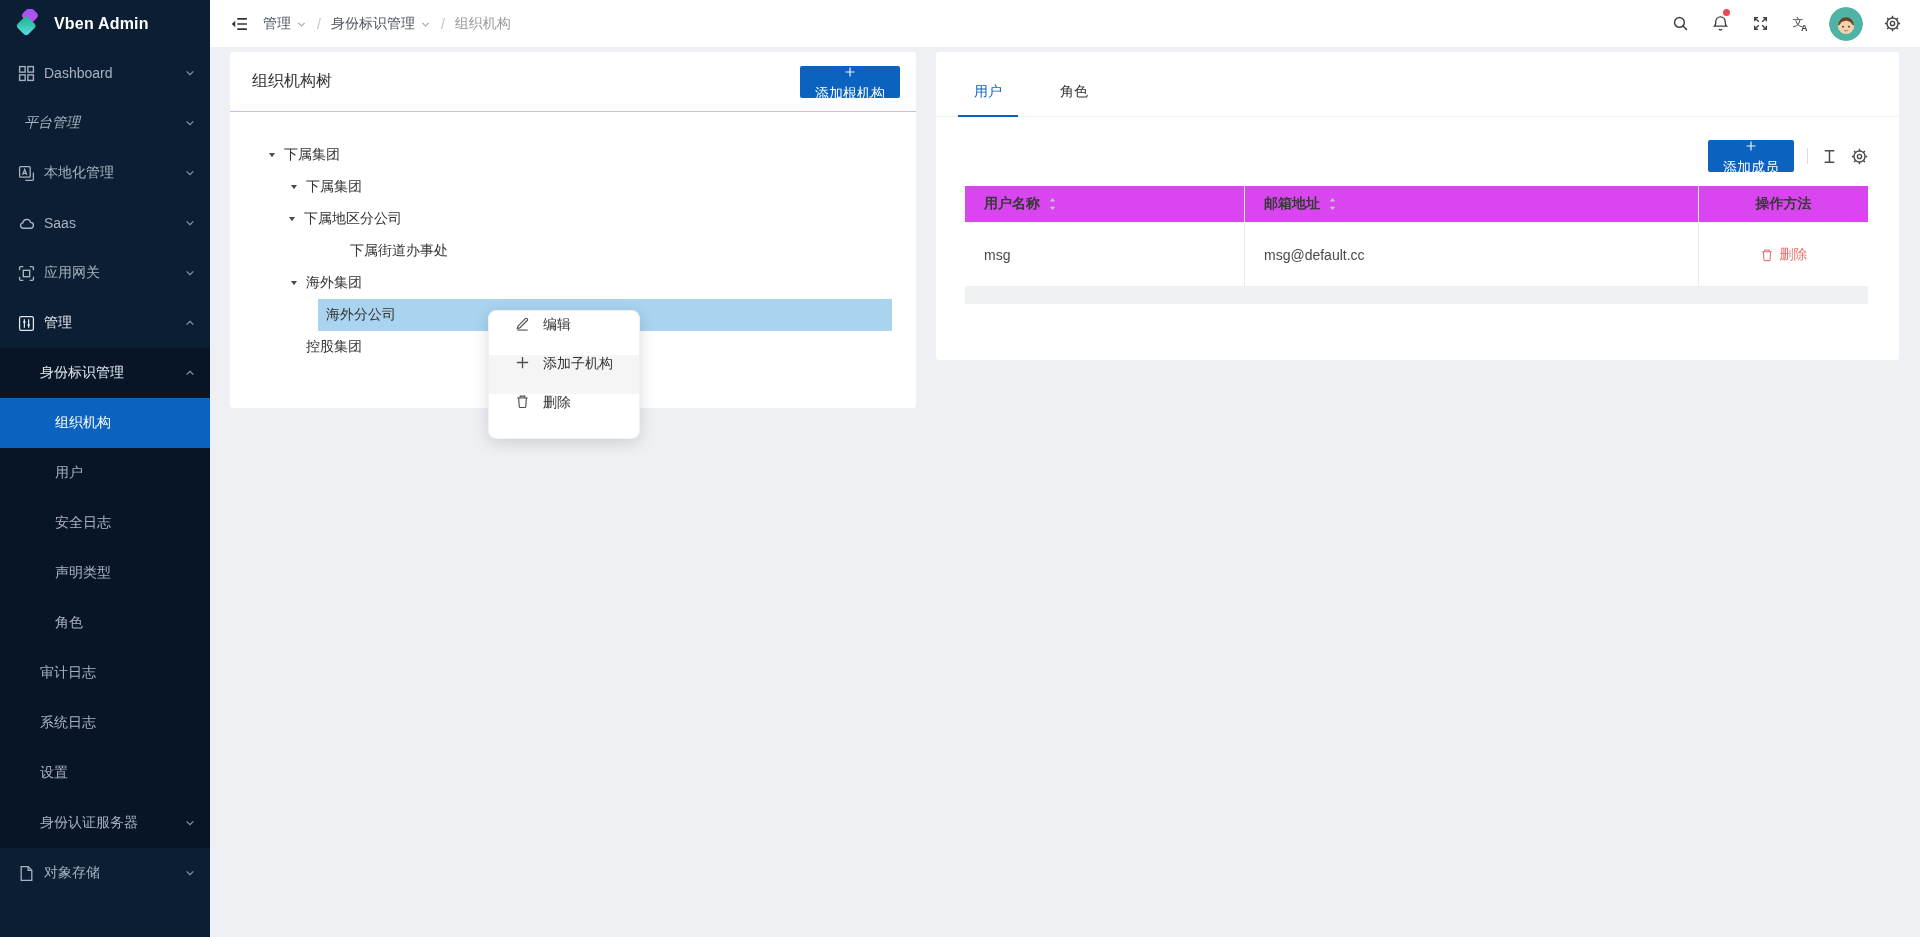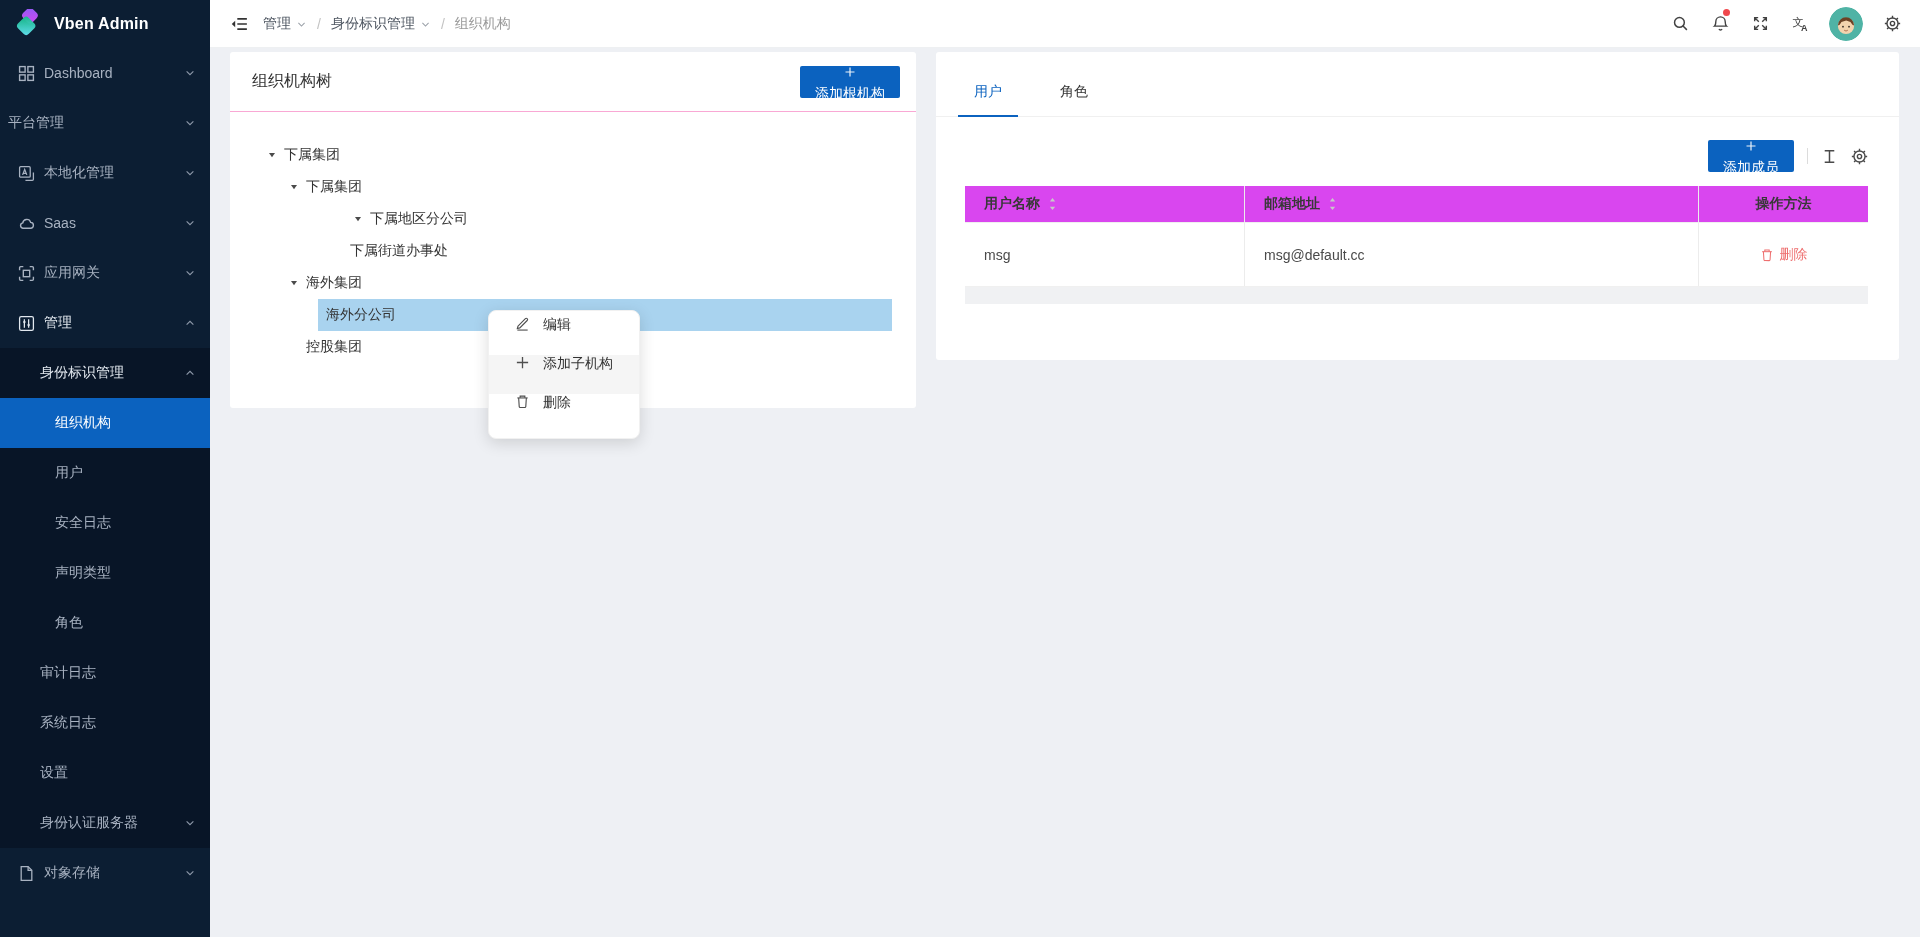--- a/index.html
+++ b/index.html
@@ -14,21 +14,21 @@
   
   .sidebar{position:absolute;left:0;top:0;width:210px;height:937px;background:var(--sidebar-bg);z-index:5;}
   .logo{height:48px;display:flex;align-items:center;padding-left:13px;gap:9px;cursor:pointer;}
   .logo-mark{width:32px;height:30px;}
   .logo-title{color:#fff;font-weight:bold;font-size:16px;letter-spacing:.2px;}
   .s-item{height:50px;display:flex;align-items:center;color:var(--sidebar-text);cursor:pointer;position:relative;}
   .s-item.insub{background:var(--sidebar-sub-bg);}
   .s-item.bright{color:#e2e8ef;}
   .s-item.active{background:var(--primary);color:#fff;}
   .s-item.lvl0{padding-left:18px;}
-  .s-item.lvl0.noicon{padding-left:8px;}
+  .s-item.lvl0.noicon{padding-left:24px;font-style:italic;}
   .s-item.lvl1{padding-left:40px;}
   .s-item.lvl2{padding-left:55px;}
   .s-icon{width:17px;height:17px;margin-right:9px;flex:none;}
   .s-chevron{position:absolute;right:14px;width:12px;height:12px;color:#8d98a9;}
 
   
   .header{position:absolute;left:210px;top:0;right:0;height:48px;background:#fff;border-bottom:1px solid #eef0f2;display:flex;align-items:center;z-index:4;}
   .hdr-left{display:flex;align-items:center;gap:15px;padding-left:20px;flex:1;}
   .collapse-btn{width:18px;height:18px;color:#333;cursor:pointer;flex:none;}
   .breadcrumb{display:flex;align-items:center;color:#4f5762;}
@@ -387,21 +387,21 @@
       <div class="t-row" style="padding-left: 52px;">
         <span class="t-caret">
           <span class="ci">
             <svg viewBox="0 0 16 16">
               <path fill="currentColor" d="M3.2 4.8h9.6L8 11.4z"></path>
             </svg>
           </span>
         </span>
         <span>下属集团</span>
       </div>
-      <div class="t-row" style="padding-left: 84px; margin-left: 32px;">
+      <div class="t-row" style="padding-left: 50px;">
         <span class="t-caret">
           <span class="ci">
             <svg viewBox="0 0 16 16">
               <path fill="currentColor" d="M3.2 4.8h9.6L8 11.4z"></path>
             </svg>
           </span>
         </span>
         <span>下属地区分公司</span>
       </div>
       <div class="t-row" style="padding-left: 96px;">

